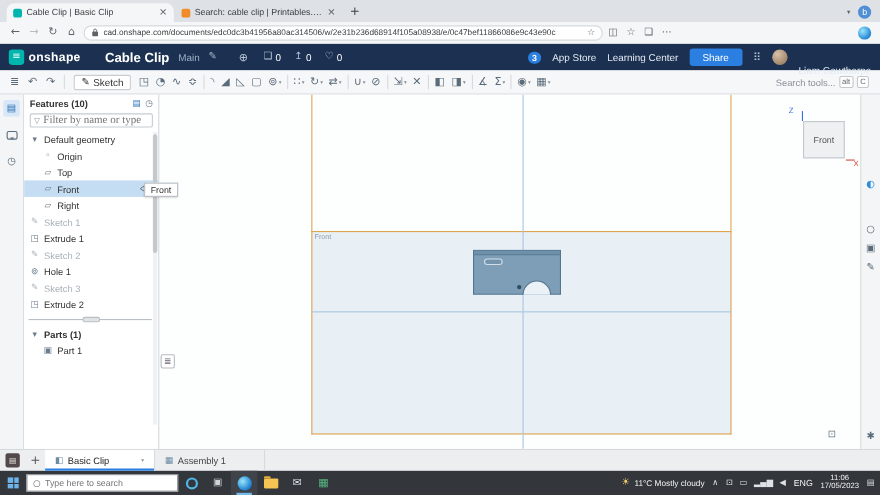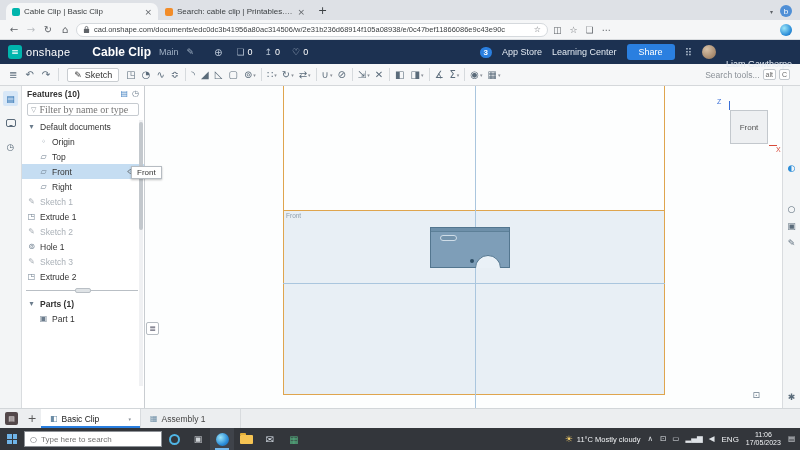--- a/index.html
+++ b/index.html
@@ -30,21 +30,21 @@
   .url-text { font-size:7.5px; color:#3c4043; white-space:nowrap; overflow:hidden; flex:1; }
   .url-star { color:#5f6368; font-size:8px; }
   .addr-icons { display:flex; gap:8px; align-items:center; }
   .addr-icons .icon { font-size:9px; color:#5f6368; }
   .copilot-dot { margin-left:auto; width:12px; height:12px; border-radius:50%; background:radial-gradient(circle at 35% 35%, #9be5f9, #2b8dd8 65%, #1256a0); }
 
   
   .os-header { height:24px; background:#1c3151; display:flex; align-items:center; padding:0 8px; gap:8px; color:#dfe7f0; }
   .os-logo { display:flex; align-items:center; gap:4px; }
   .os-logo-mark { width:14px; height:14px; background:#00b5ad; color:#fff; border-radius:3px; display:flex; align-items:center; justify-content:center; font-size:9px; }
-  .os-logo-text { color:#fff; font-size:11px; font-weight:normal; letter-spacing:.3px; }
+  .os-logo-text { color:#fff; font-size:11px; font-weight:bold; letter-spacing:.3px; }
   .os-doc-title { color:#fff; font-size:12px; font-weight:bold; margin-left:14px; }
   .os-branch { color:#9fb0c4; font-size:9px; }
   .os-pencil { color:#9fb0c4; font-size:9px; }
   .os-globe { color:#b9c6d6; font-size:10px; margin-left:12px; }
   .os-stats { display:flex; gap:12px; margin-left:6px; }
   .os-stat { display:flex; align-items:center; gap:3px; }
   .os-stat .icon { color:#b9c6d6; font-size:9px; }
   .os-stat-count { color:#fff; font-size:9px; }
   .os-right { margin-left:auto; display:flex; align-items:center; gap:10px; }
   .os-badge { background:#2a7fe0; color:#fff; font-size:8px; padding:0 4px; height:11px; line-height:11px; border-radius:6px; font-weight:bold; }
@@ -430,21 +430,21 @@
         <span class="fp-hicon gray icon">◷</span>
       </div>
       <div class="fp-filter">
         <span class="icon">▽</span>
         <input placeholder="Filter by name or type" style="">
       </div>
       <div class="tree">
 
           <div class="tree-row">
             <span class="t-ic icon">▾</span>
-            <span class="t-label">Default documents</span>
+            <span class="t-label">Default geometry</span>
             <span class="t-eye" style="visibility:hidden;"></span>
           </div>
 
           <div class="tree-row ind">
             <span class="t-ic icon">◦</span>
             <span class="t-label">Origin</span>
             <span class="t-eye" style="visibility:hidden;"></span>
           </div>
 
           <div class="tree-row ind">

